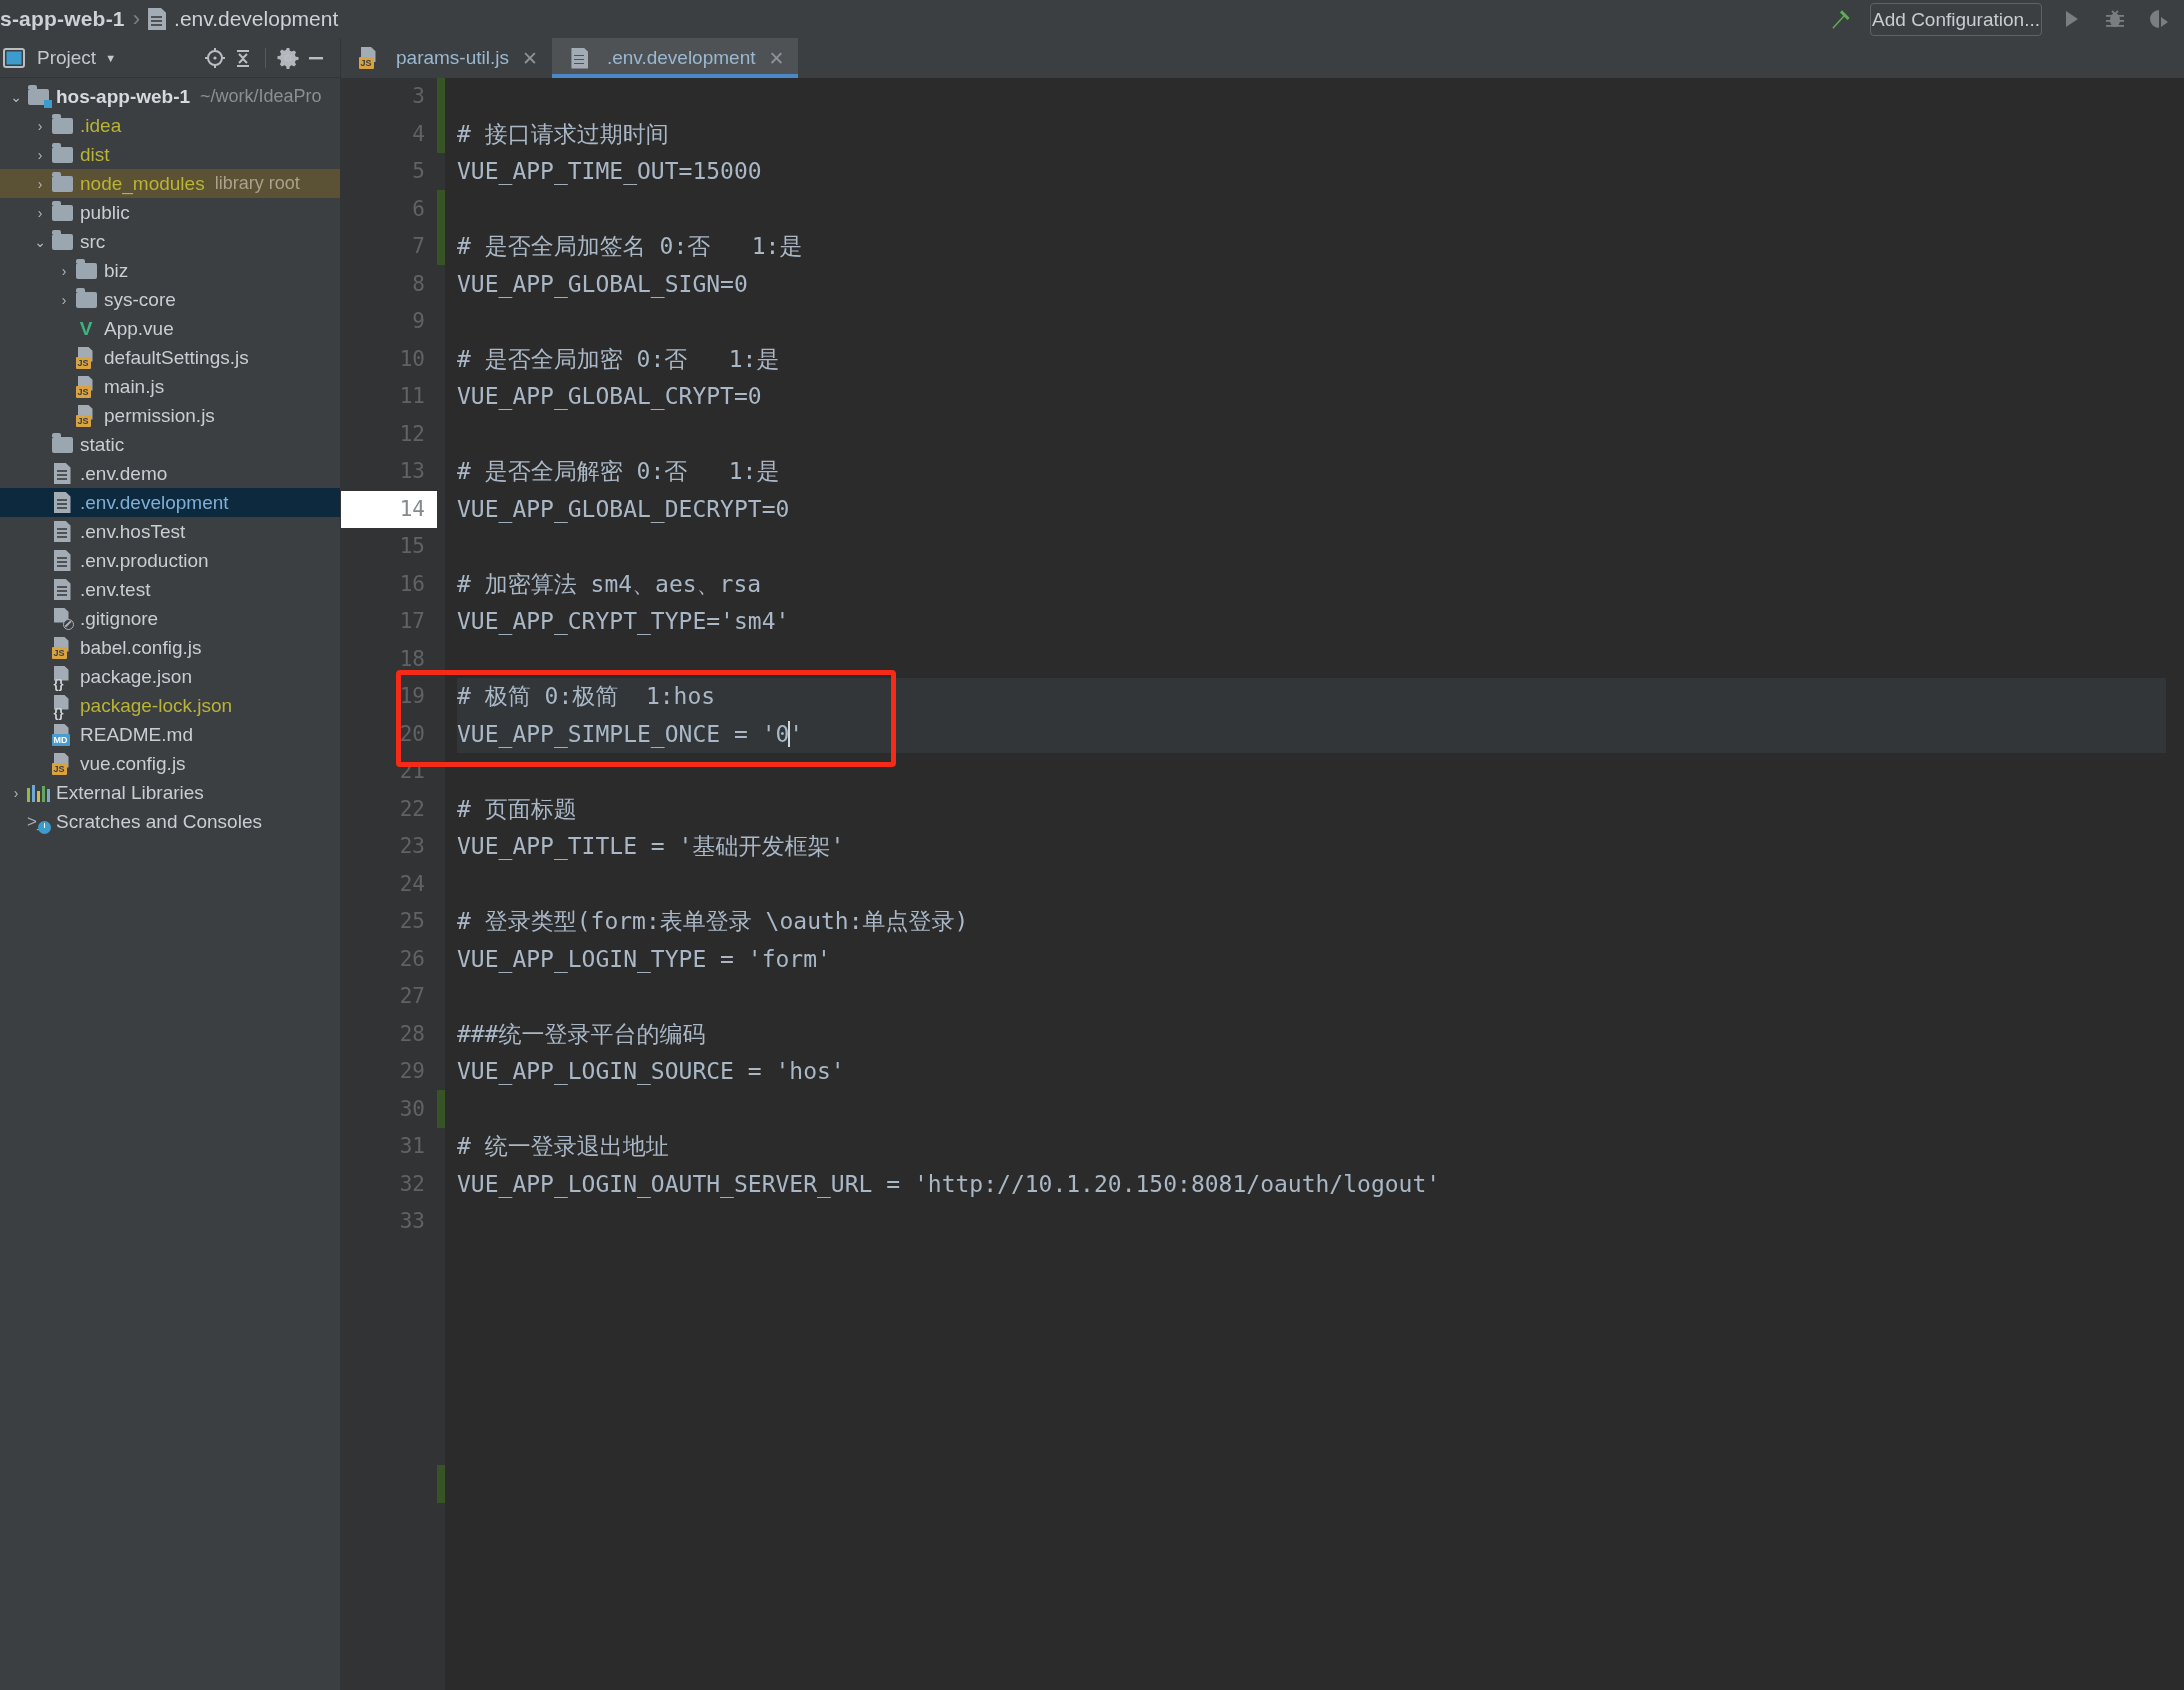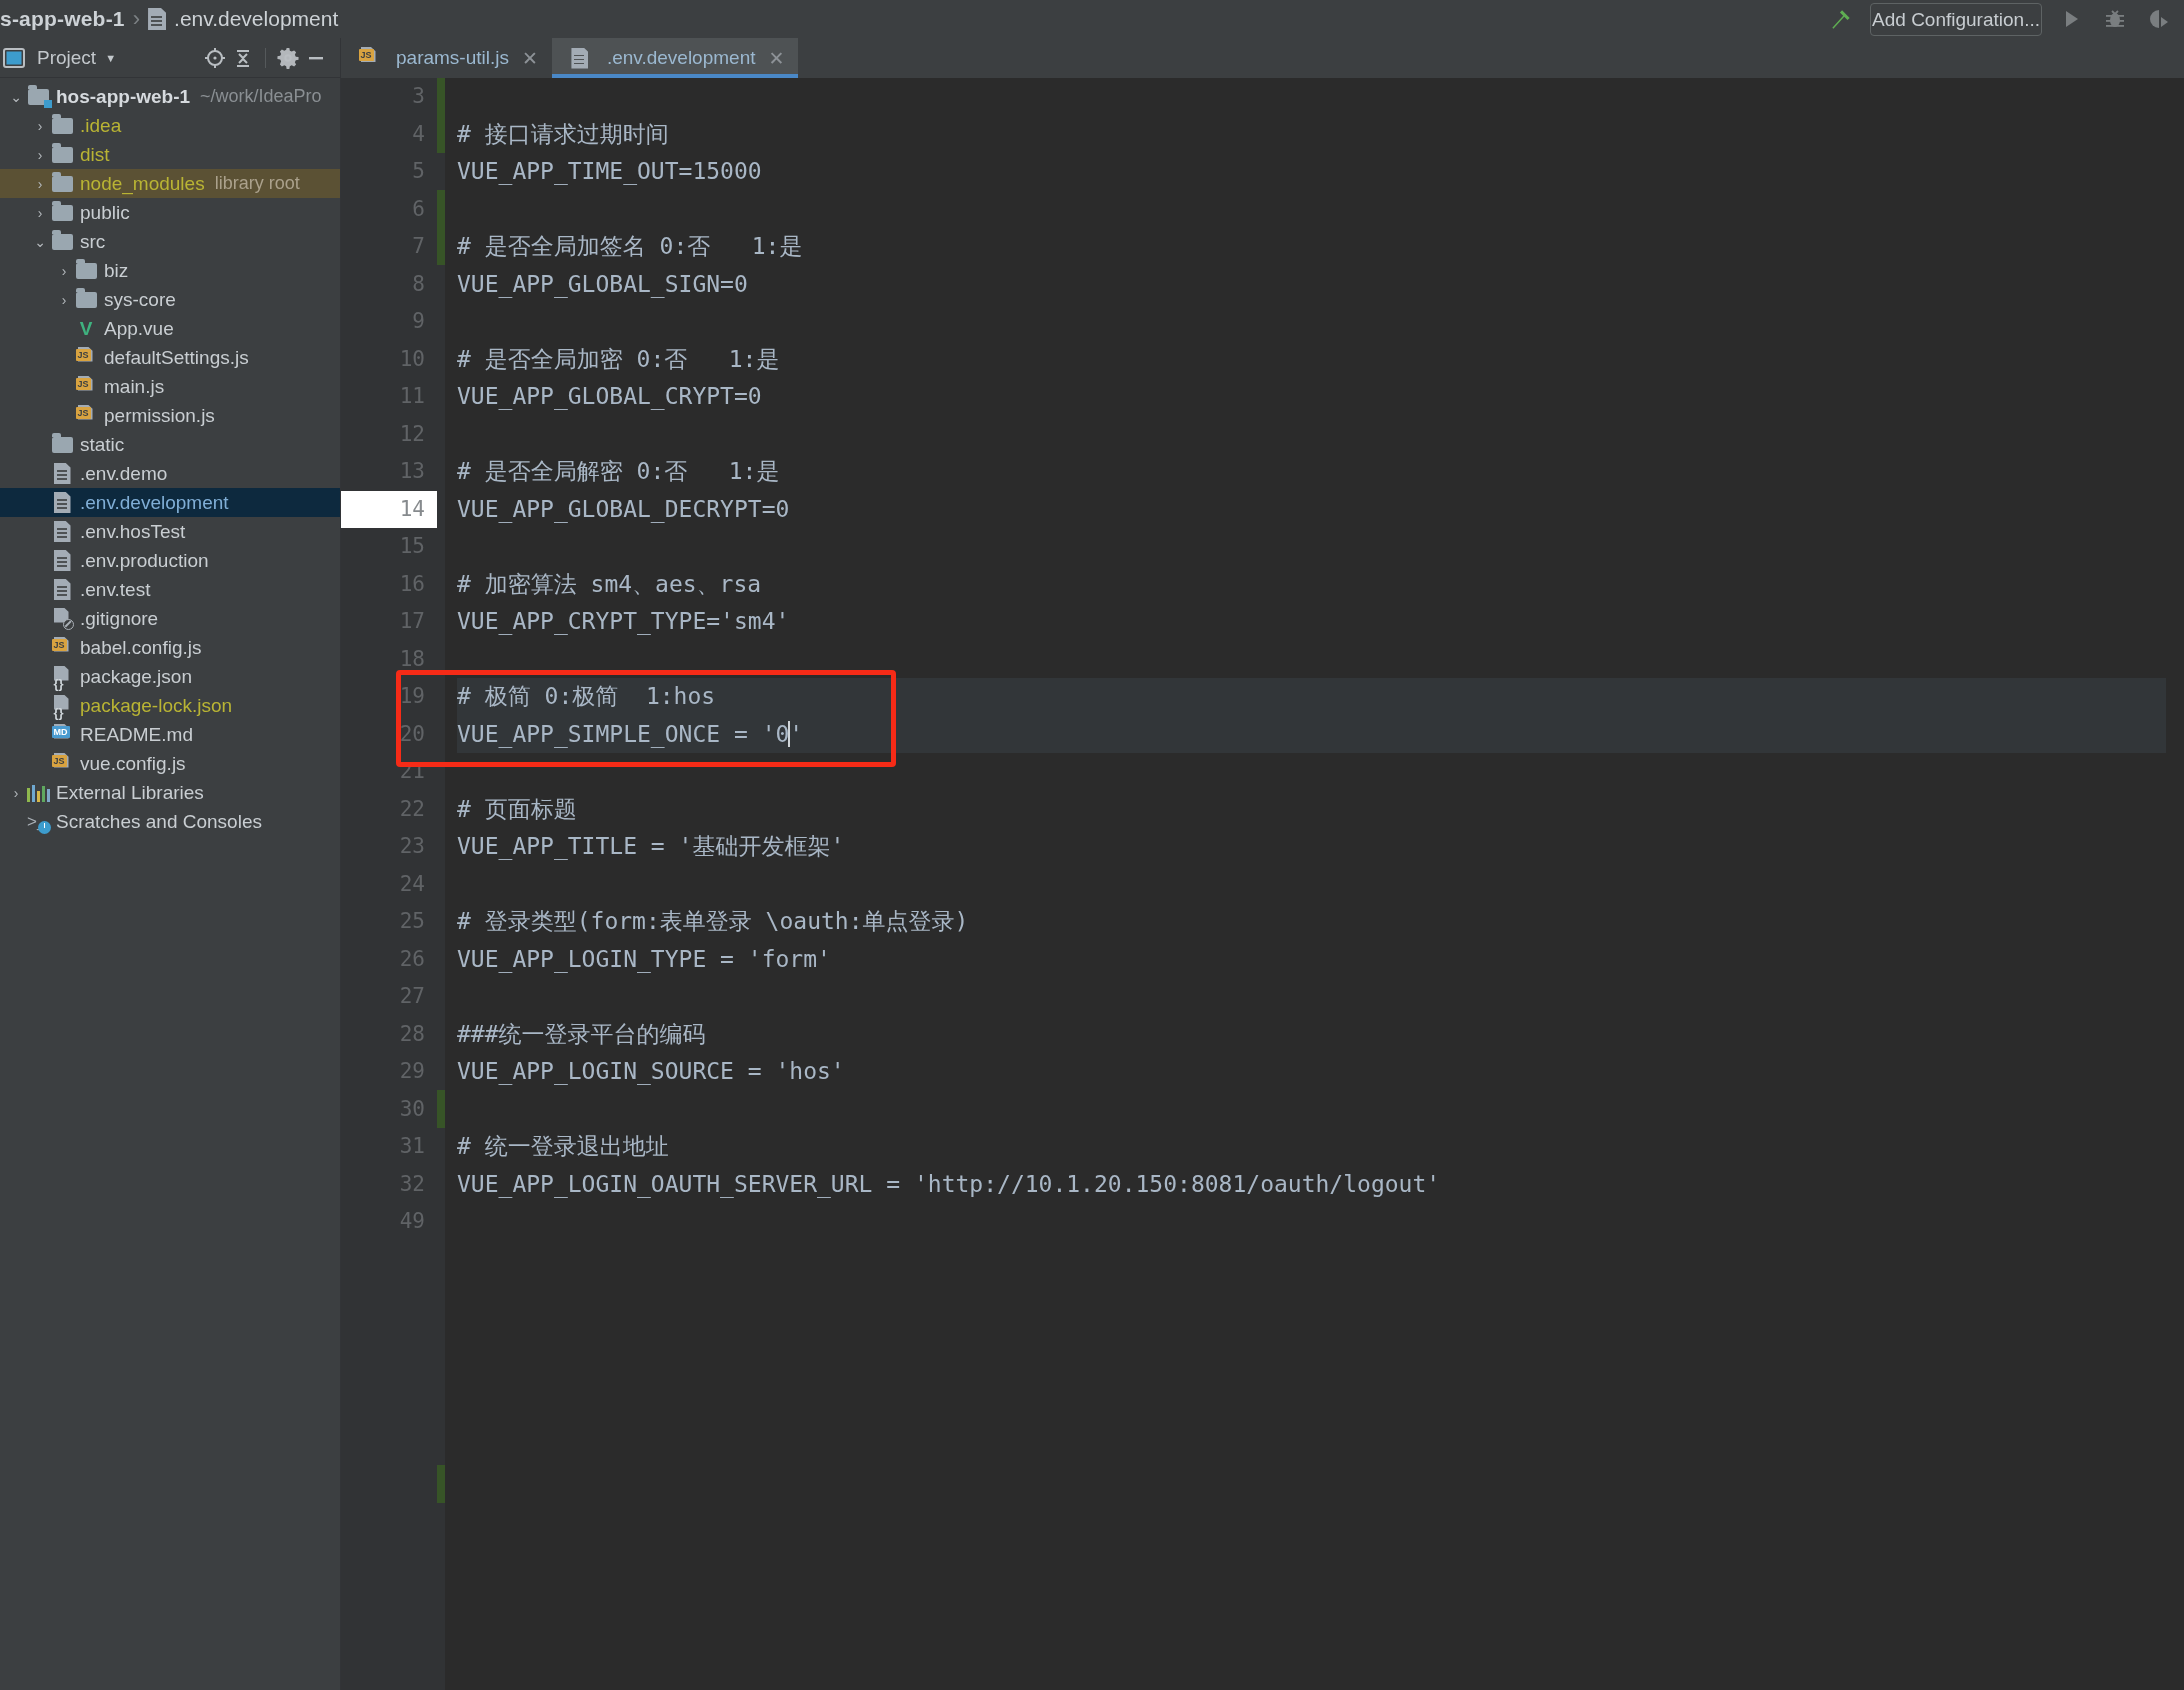--- a/index.html
+++ b/index.html
@@ -105,21 +105,21 @@
   .fileico::after{
     content:""; position:absolute; left:3px; top:7px; width:10px; height:1.5px;
     background:#4e5254; box-shadow:0 4px 0 #4e5254, 0 8px 0 #4e5254;
   }
   .badge-file { width:21px; height:22px; position: relative; }
   .badge-file .sheet {
     position:absolute; left:2px; top:0; width:15px; height:15px; background:#a3acb5;
     clip-path: polygon(0 0, 70% 0, 100% 28%, 100% 100%, 0 100%);
   }
   .badge-file .tag {
-    position:absolute; left:0; bottom:8px; font-size:9px; line-height:10px;
+    position:absolute; left:0; bottom:0; font-size:9px; line-height:10px;
     padding:1px 2px; color:#3c3f41; font-weight:bold; border-radius:1px;
     font-family:"Liberation Sans", sans-serif;
   }
   .tag.js { background:#d9a340; }
   .tag.md { background:#4a9bd0; color:#fff; }
   .tag.json { color:#cfd6da; background:transparent; font-size:13px; bottom:-2px; }
   .vue-v { color:#3fb27f; font-size:19px; font-weight:bold; line-height:1; }
   .gitglyph { position:absolute; right:-1px; bottom:0; width:11px; height:11px;
     border:1.7px solid #aab1b7; border-radius:50%; background:#3c3f41; }
   .gitglyph::after{ content:""; position:absolute; left:0px; top:3.2px; width:8px; height:1.7px;
@@ -556,21 +556,21 @@
           <div class="gline">23</div>
           <div class="gline">24</div>
           <div class="gline">25</div>
           <div class="gline">26</div>
           <div class="gline">27</div>
           <div class="gline">28</div>
           <div class="gline">29</div>
           <div class="gline">30</div>
           <div class="gline">31</div>
           <div class="gline">32</div>
-          <div class="gline">49</div>
+          <div class="gline">33</div>
         </div>
       <div id="changebar">
           <div class="chg" style="top: 0px; height: 75px; background: rgb(55, 84, 39);"></div>
           <div class="chg" style="top: 112px; height: 75px; background: rgb(55, 84, 39);"></div>
           <div class="chg" style="top: 1012px; height: 38px; background: rgb(55, 84, 39);"></div>
           <div class="chg" style="top: 1387px; height: 38px; background: rgb(55, 84, 39);"></div>
         </div>
       <div id="code">
           <div class="cline"></div>
           <div class="cline"># 接口请求过期时间</div>

